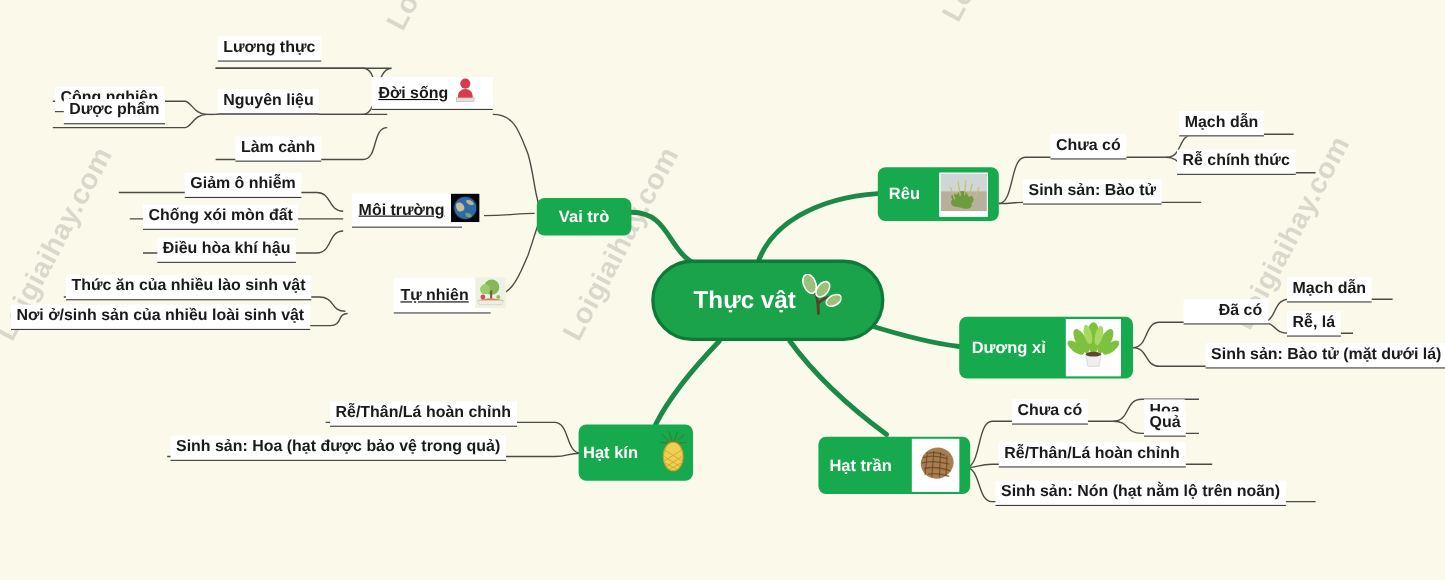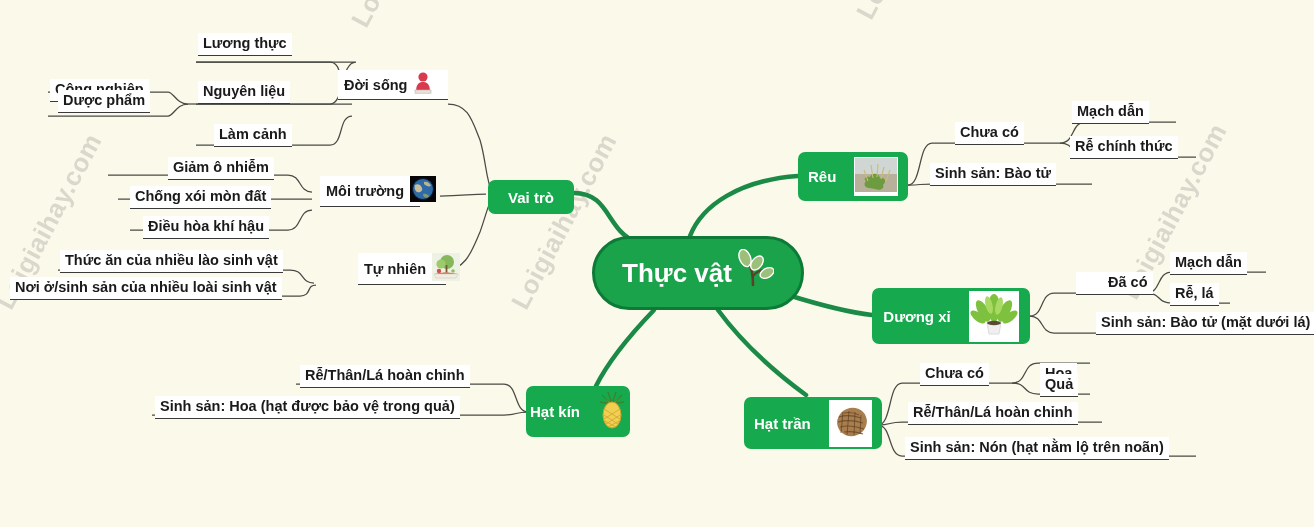--- a/index.html
+++ b/index.html
@@ -45,20 +45,21 @@
   
   .subnode {
     position: absolute;
     background: #ffffff;
     display: flex;
     align-items: center;
     gap: 6px;
     padding: 2px 4px 2px 6px;
     white-space: nowrap;
     border-bottom: 1.3px solid #3a3a3a;
+    text-decoration: underline;
   }
   .subnode .lbl {
     font-weight: bold; font-size: 14.5px; color: #1a1a1a;
   }
   
   .gnode {
     position: absolute;
     background: #16a94d;
     border-radius: 7px;
     display: flex;
@@ -83,21 +84,21 @@
     left: 592px; top: 236px;
     width: 212px; height: 74px;
     background: #1aa34a;
     border: 3.5px solid #0e7a37;
     border-radius: 38px;
     display: flex;
     align-items: center;
     justify-content: center;
     gap: 0;
     color: #ffffff;
-    font-size: 26px;
+    font-size: 22px;
     font-weight: bold;
   }
   .ic { display: block; }
 </style>
 </head>
 <body>
 
 <div id="stage">
 
   <div class="wm" style="left:345px; top:18px; font-size:26px; transform:rotate(-62deg);">Loigiaihay.com</div>

